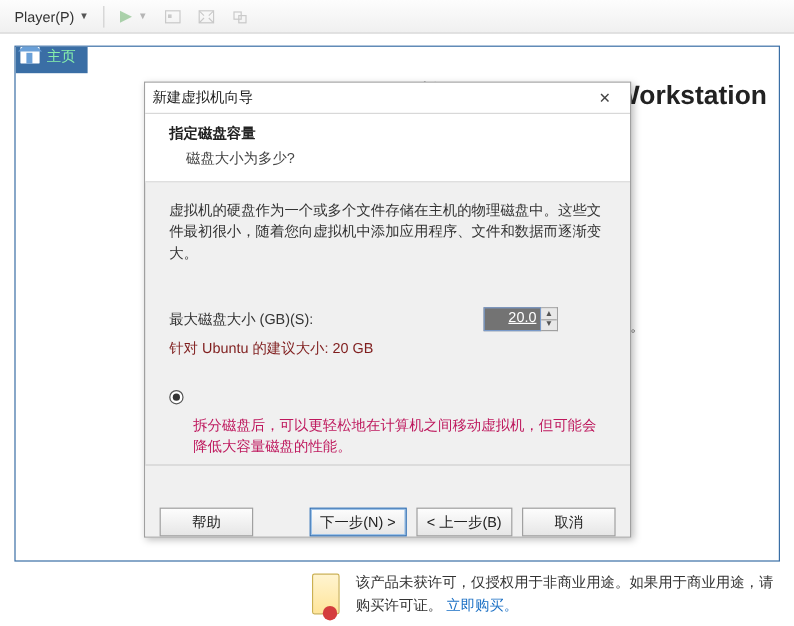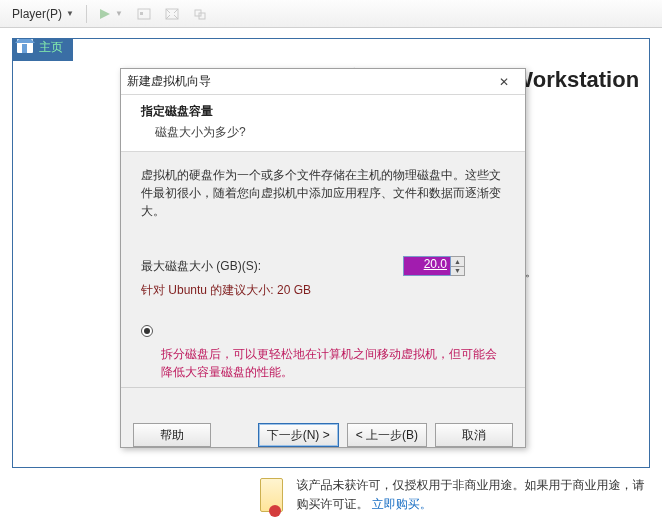--- a/index.html
+++ b/index.html
@@ -21,21 +21,21 @@
   .dlg-title { height: 26px; background: #fff; border-bottom: 1px solid #d8d8d8; display: flex; align-items: center; padding: 0 6px; font-size: 12px; color: #222; }
   .dlg-close { margin-left: auto; width: 30px; text-align: center; color: #444; }
   .dlg-header { background: #fff; padding: 8px 20px 10px 20px; border-bottom: 1px solid #d8d8d8; }
   .dlg-h1 { font-weight: bold; color: #222; margin-bottom: 4px; }
   .dlg-h2 { color: #444; padding-left: 14px; }
   .dlg-body { padding: 14px 20px; color: #333; }
   .desc { line-height: 1.5; margin-bottom: 16px; }
   .field-row { display: flex; align-items: center; gap: 6px; margin-bottom: 6px; margin-top: 36px; }
   .num-input { display:flex; align-items:center; margin-left: auto; margin-right: 40px;}
   .num-field { width: 48px; height: 20px; border: 1px solid #7a9ac9; background: #fff; text-align: right; padding: 0 3px; color:#000; }
-  .num-field-sel { background:#a21caf; color:#fff;text-decoration:underline; }
+  .num-field-sel { background:#737373; color:#fff;text-decoration:underline; }
   .spinner { width: 14px; height: 20px; border:1px solid #a0a0a0; border-left:none; display:flex; flex-direction:column; }
   .spin-btn { flex:1; background:#e8e8e8; display:flex; align-items:center; justify-content:center; font-size:7px; color:#555; }
   .spin-btn + .spin-btn { border-top:1px solid #a0a0a0; }
   .rec { color:#7f1d1d; margin-bottom: 26px; }
   .radio-row { display:flex; align-items:center; gap:8px; margin-bottom:8px; }
   .radio { width:12px; height:12px; border:1px solid #555; border-radius:50%; position:relative; background:#fff; }
   .radio.checked::after { content:""; position:absolute; top:2px; left:2px; width:6px; height:6px; background:#333; border-radius:50%; }
   .radio-note { padding-left: 20px; color:#be185d; line-height:1.5; }
   .dlg-footer { position:absolute; bottom:0; left:0; right:0; height:60px; border-top:1px solid #d0d0d0; background:#f0f0f0; display:flex; align-items:flex-end; padding:0 12px; gap:8px; }
   .btn { min-width: 78px; height: 24px; border:1px solid #a0a0a0; background:linear-gradient(#fdfdfd,#e6e6e6); display:inline-flex; align-items:center; justify-content:center; padding: 0 8px; color:#222; }

